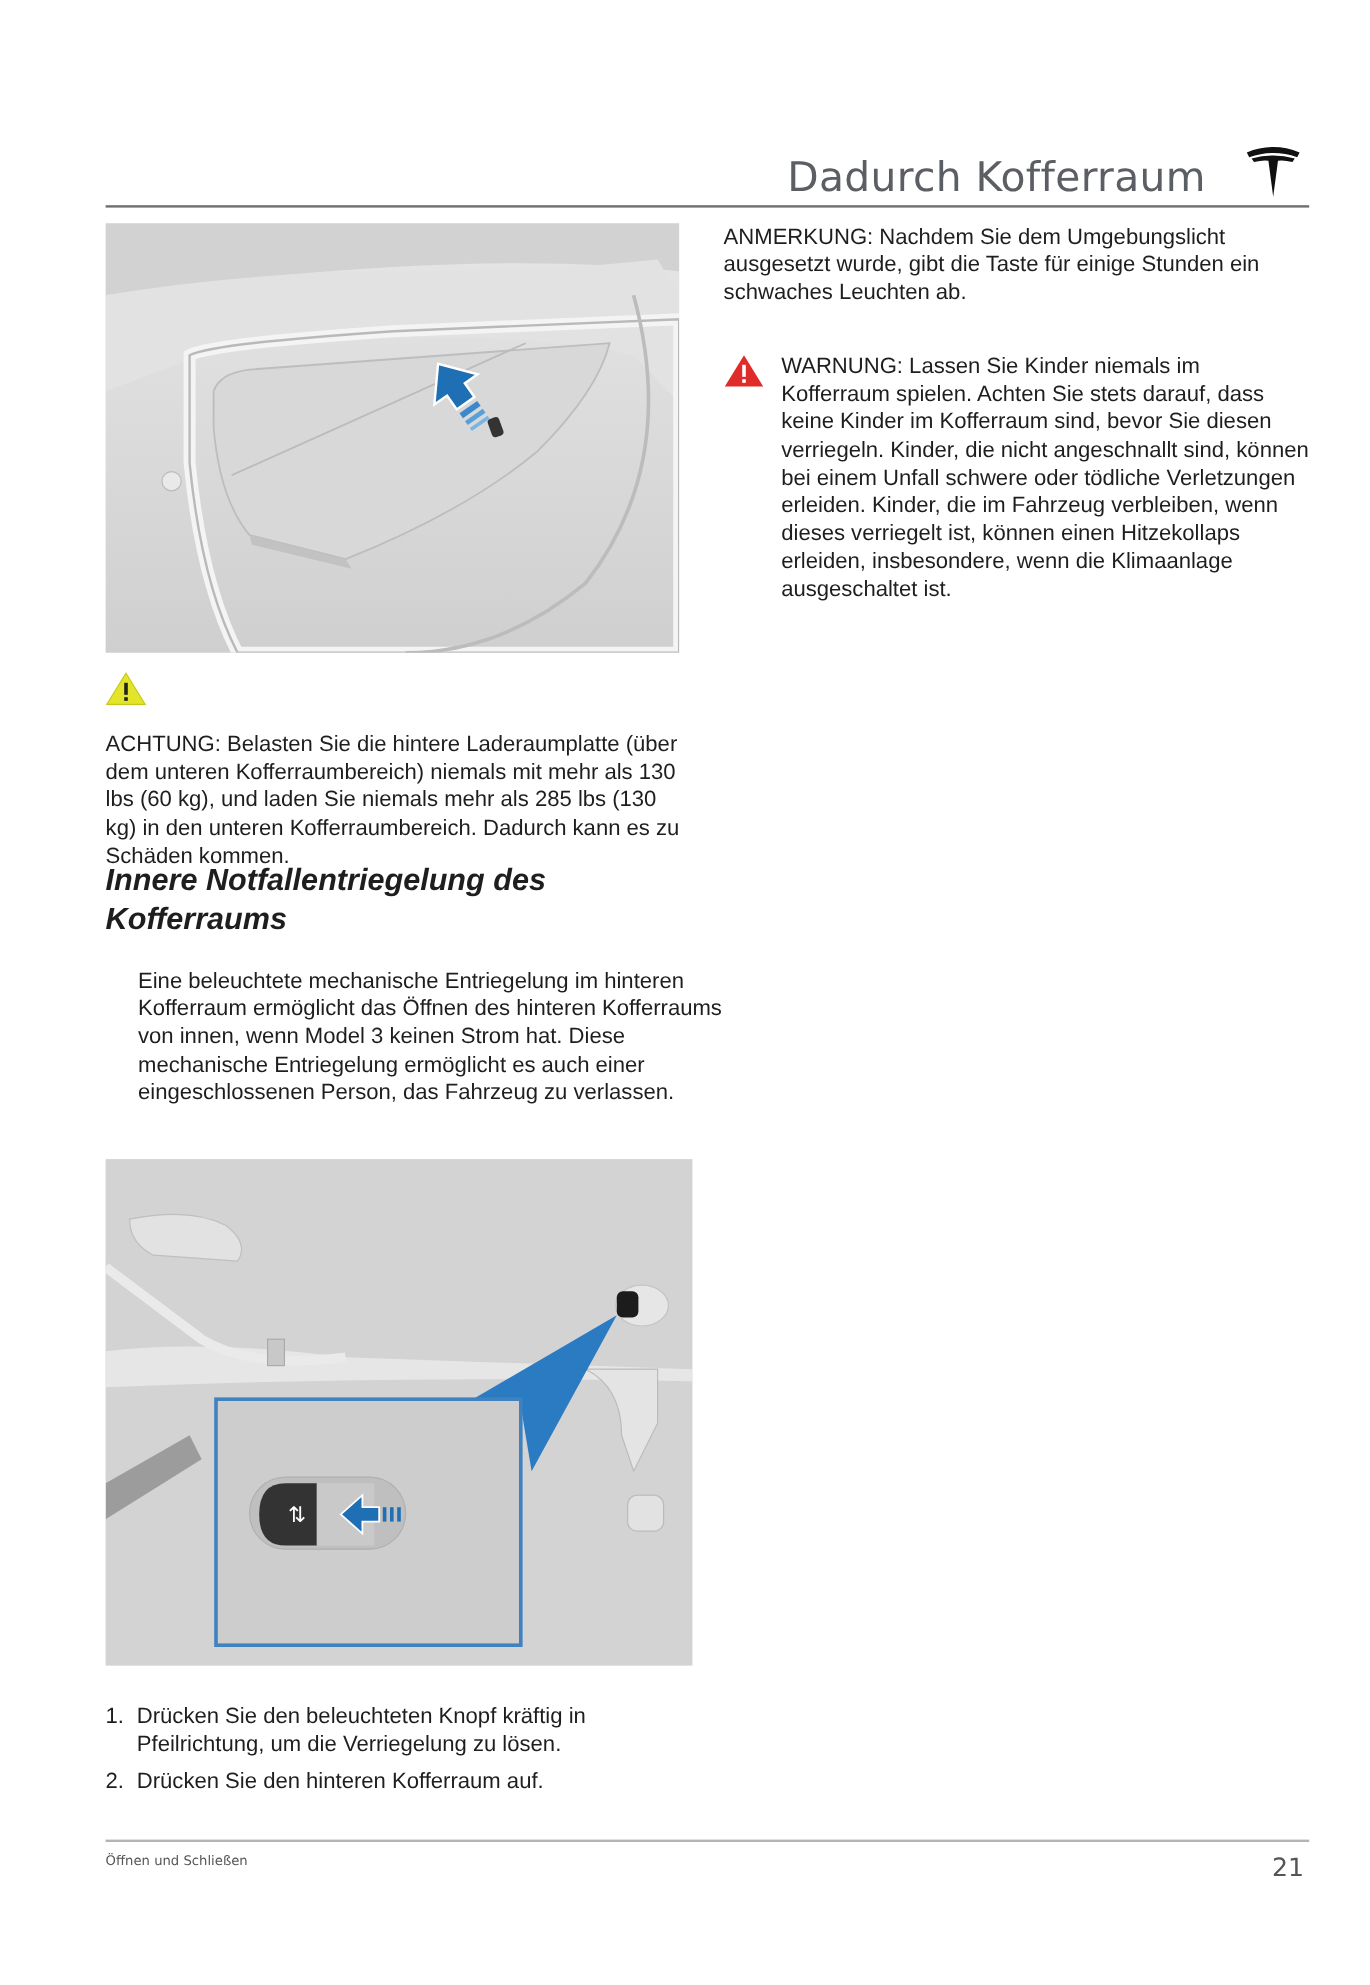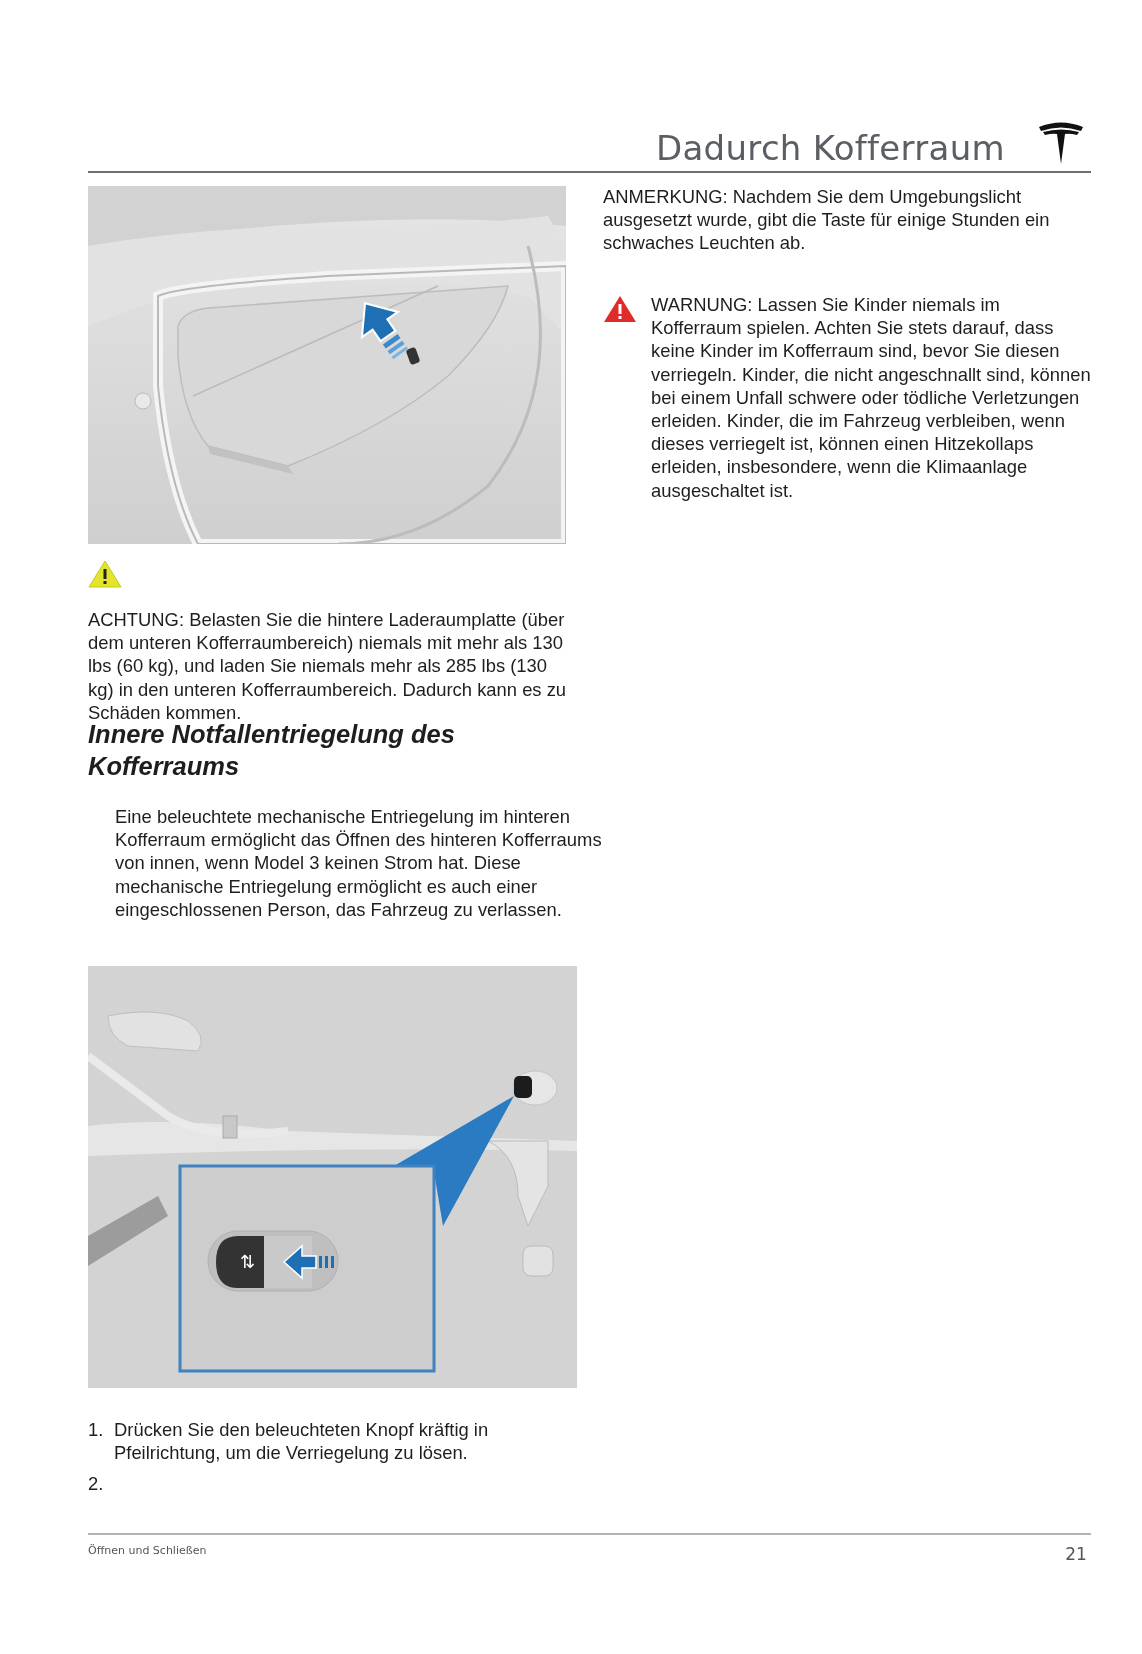--- a/index.html
+++ b/index.html
@@ -7,21 +7,21 @@
          font-family: "Liberation Sans", sans-serif; color: #1e1e1e; }
   .abs { position: absolute; }
   .header-title { left: 656px; top: 128px; font-family: "DejaVu Sans", sans-serif;
                   font-size: 34px; color: #5b5e62; letter-spacing: 0.3px; white-space: nowrap; }
   .logo { left: 1036px; top: 118px; width: 50px; height: 50px; }
   .header-rule { left: 88px; top: 171px; width: 1003px; height: 2px; background: #6d6f72; }
   .footer-rule { left: 88px; top: 1533px; width: 1003px; height: 2px; background: #b4b4b4; }
   .footer-left { left: 88px; top: 1544px; font-family: "DejaVu Sans", sans-serif;
                  font-size: 11px; color: #555; }
   .footer-right { left: 1060px; top: 1544px; font-family: "DejaVu Sans", sans-serif;
-                  font-size: 17px; color: #555; width: 32px; text-align: center; }
+                  font-size: 21px; color: #555; width: 32px; text-align: left; }
   .text { font-size: 18.4px; line-height: 23.2px; color: #1e1e1e; }
   .text b { font-weight: normal; text-align: right; }
   .figure { overflow: hidden; }
   .fig1 { left: 88px; top: 186px; width: 478px; height: 358px; background: #dcdcdc; }
   .fig2 { left: 88px; top: 966px; width: 489px; height: 422px; background: #d4d4d4; }
   .notice { display: flex; }
   .notice .ico { width: 48px; flex: 0 0 48px; padding-top: 2px; }
   .heading { left: 88px; top: 718px; width: 480px; font-size: 25.5px; line-height: 32px;
              font-weight: bold; color: #1e1e1e; font-style: italic; }
   .para { left: 88px; top: 805px; width: 490px; margin-left: 27px; }
@@ -111,20 +111,21 @@
   </svg>
 </div>
 
 <div class="abs text list">
   <div class="li">
     <span class="num">1.</span>
     <span>Drücken Sie den beleuchteten Knopf kräftig in Pfeilrichtung, um die Verriegelung zu lösen.</span>
   </div>
   <div class="li">
     <span class="num">2.</span>
+    <span>Drücken Sie den hinteren Kofferraum auf.</span>
   </div>
 </div>
 
 <div class="abs text anmerkung"><b>ANMERKUNG:</b><span> Nachdem Sie dem Umgebungslicht ausgesetzt wurde, gibt die Taste für einige Stunden ein schwaches Leuchten ab.</span></div>
 
 <div class="abs notice text warnung">
   <div class="ico">
     <svg width="34" height="28" viewBox="0 0 34 28">
       <polygon points="17,1 33,27 1,27" fill="#e02b2b"></polygon>
       <rect x="15.5" y="9" width="3" height="10" fill="#fff"></rect>

